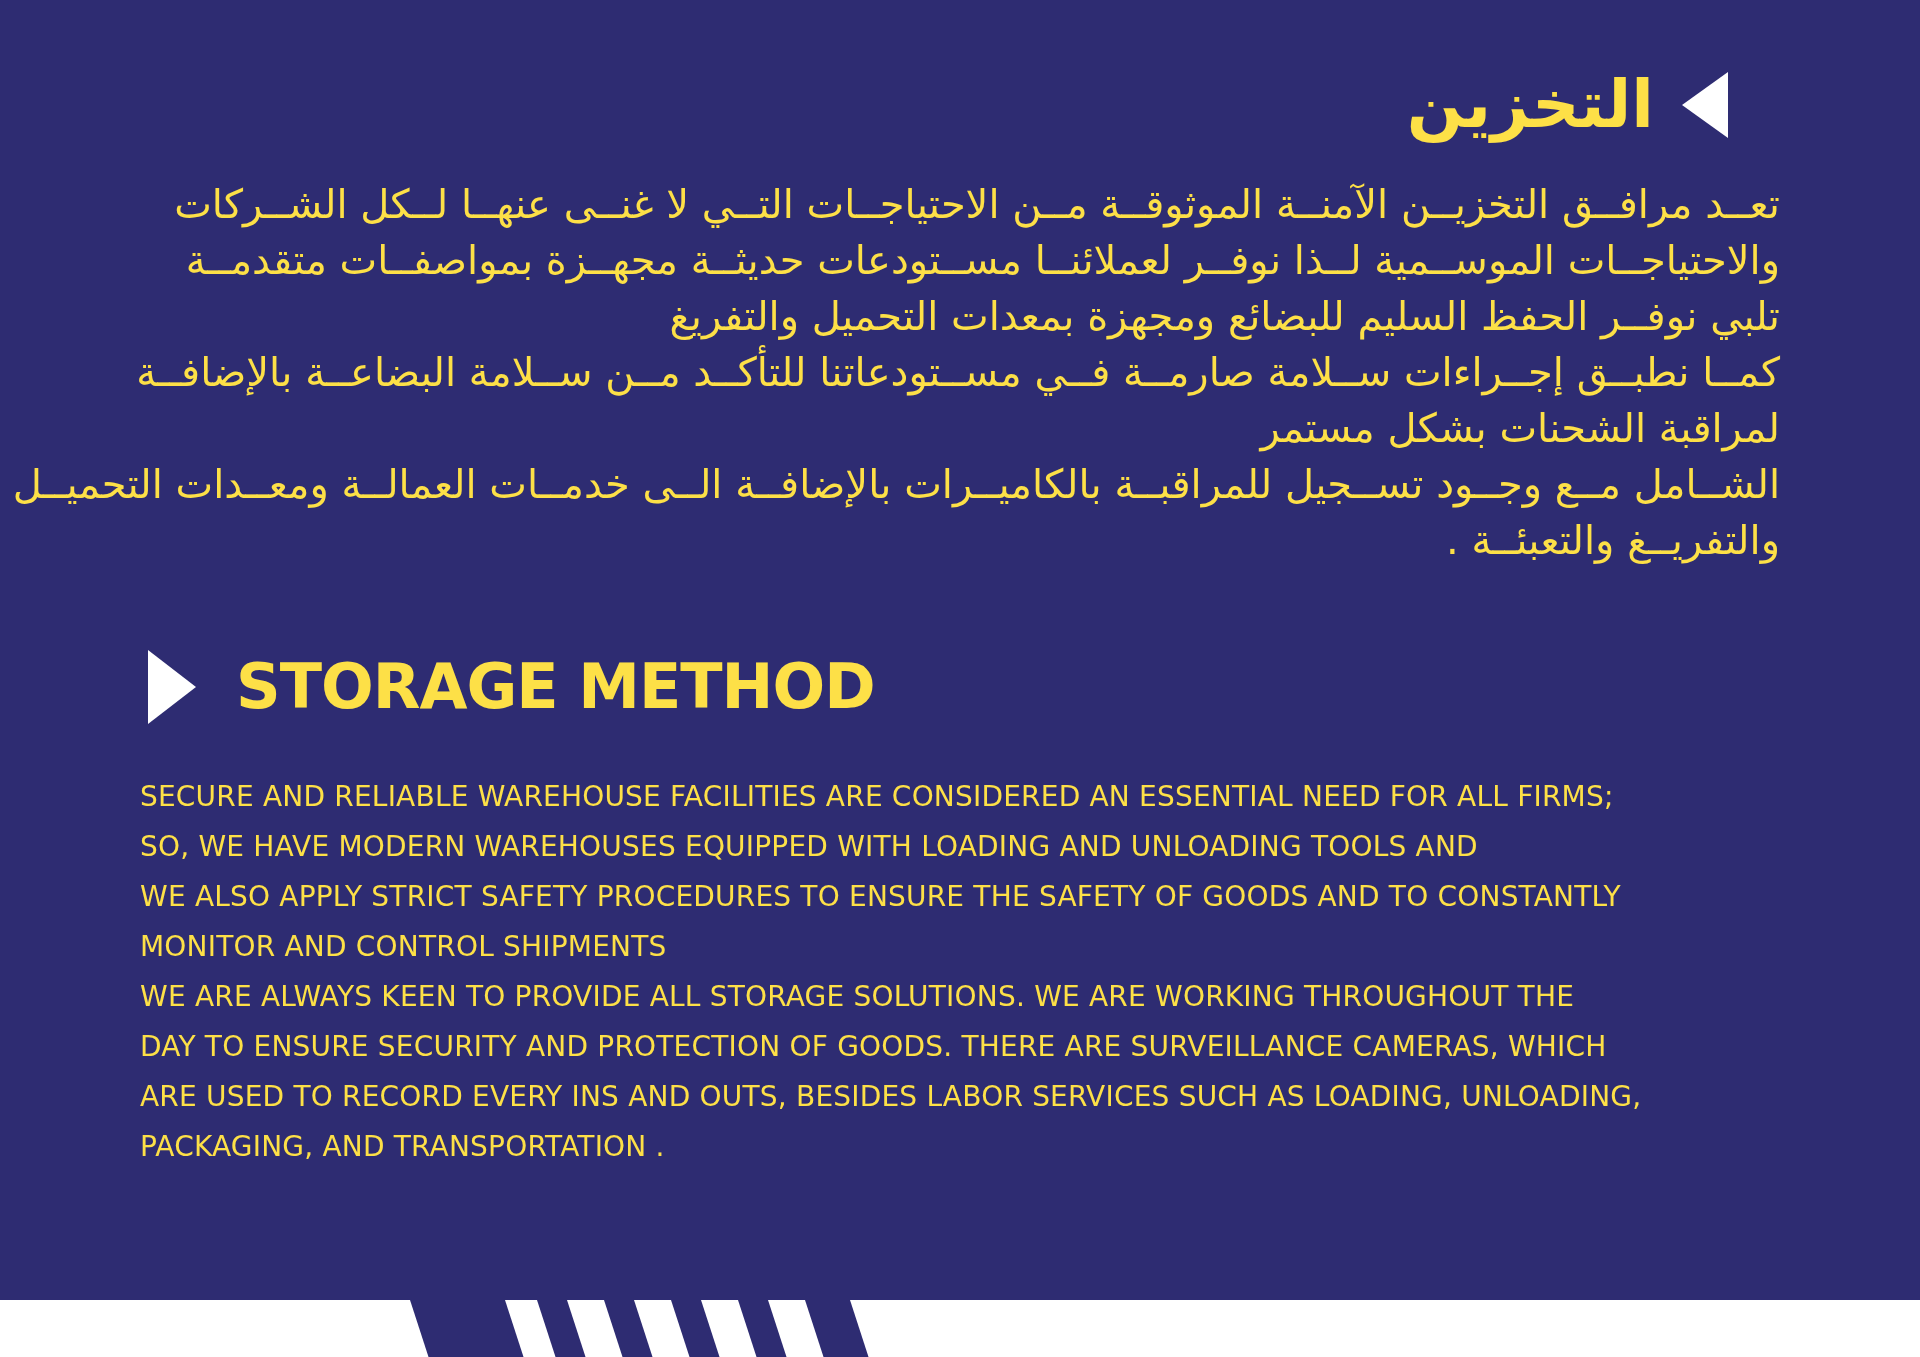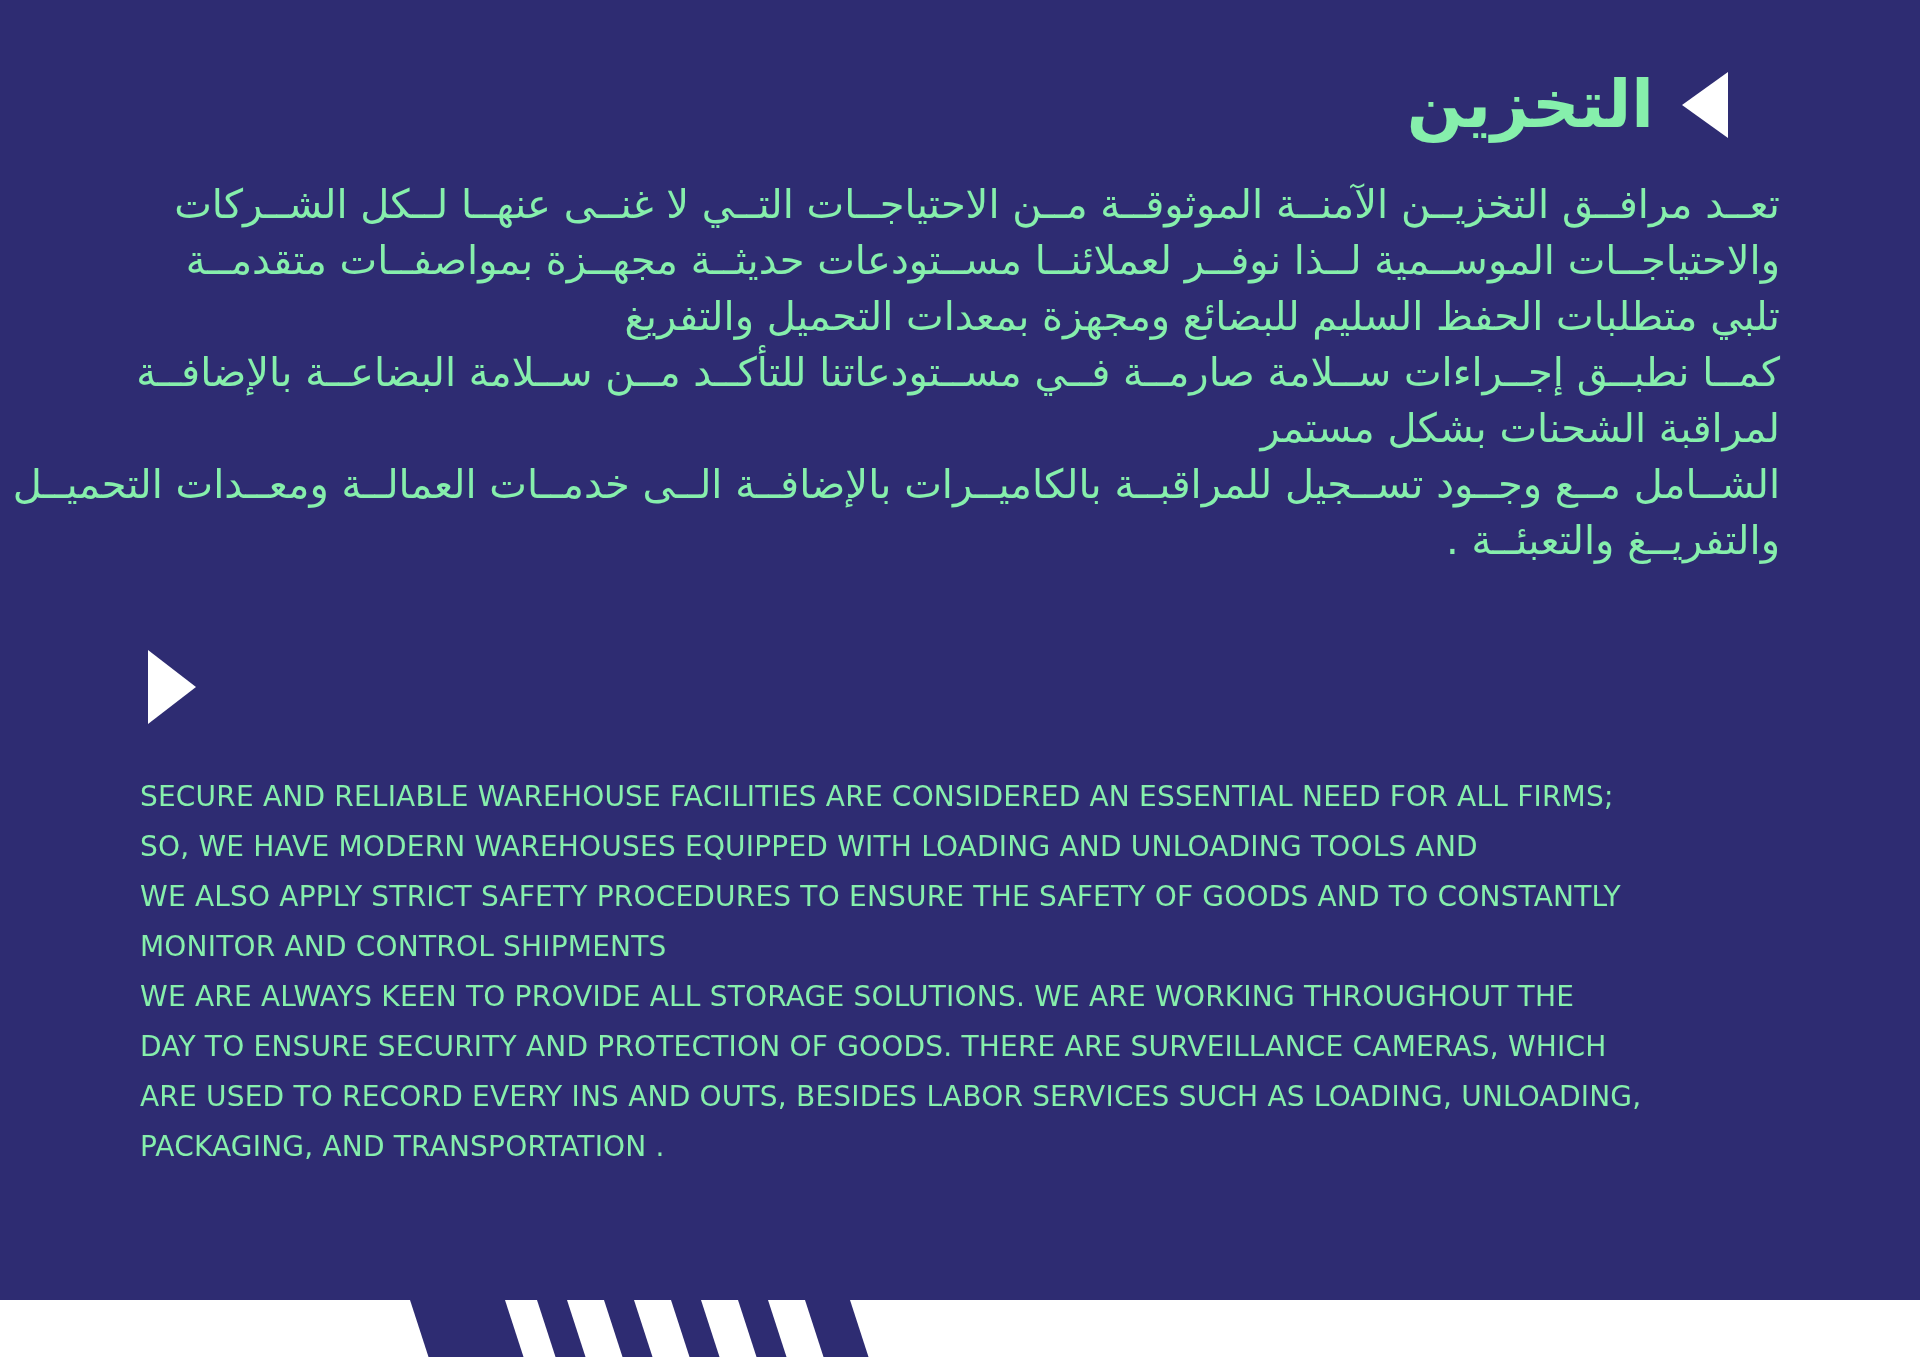--- a/index.html
+++ b/index.html
@@ -1,21 +1,21 @@
 <!DOCTYPE html>
 <html><head>
 <meta charset="utf-8">
 <style>
   html, body { margin: 0; padding: 0; background: #111; }
   .page {
     position: relative;
     width: 1920px;
     height: 1357px;
     background: #2e2c72;
-    color: #86efac;
+    color: #fde047;
     overflow: hidden;
     font-family: "DejaVu Sans", sans-serif;
   }
 
   
   .ar-title-row {
     position: absolute;
     top: 72px;
     right: 192px;
     display: flex;
@@ -105,29 +105,30 @@
 <div class="page">
 
   <div class="ar-title-row">
     <div class="tri-left"></div>
     <div class="ar-title">التخزين</div>
   </div>
 
   <div class="ar-par">
     <div class="ar-line">تعــد مرافــق التخزيــن الآمنــة الموثوقــة مــن الاحتياجــات التــي لا غنــى عنهــا لــكل الشــركات</div>
     <div class="ar-line">والاحتياجــات الموســمية  لــذا نوفــر لعملائنــا مســتودعات حديثــة مجهــزة بمواصفــات متقدمــة</div>
-    <div class="ar-line">تلبي متطلبات الحفظ السليم للبضائع ومجهزة بمعدات التحميل والتفريغ</div>
+    <div class="ar-line">تلبي نوفــر الحفظ السليم للبضائع ومجهزة بمعدات التحميل والتفريغ</div>
     <div class="ar-line">كمــا نطبــق إجــراءات ســلامة صارمــة فــي مســتودعاتنا للتأكــد مــن ســلامة البضاعــة بالإضافــة</div>
     <div class="ar-line">لمراقبة الشحنات بشكل مستمر</div>
     <div class="ar-line">الشــامل مــع وجــود تســجيل للمراقبــة بالكاميــرات بالإضافــة الــى خدمــات العمالــة ومعــدات التحميــل</div>
     <div class="ar-line">والتفريــغ والتعبئــة .</div>
   </div>
 
   <div class="en-head-row">
     <div class="tri-right"></div>
+    <div class="en-title">STORAGE METHOD</div>
   </div>
 
   <div class="en-par">
     <div class="en-line">SECURE AND RELIABLE WAREHOUSE FACILITIES ARE CONSIDERED AN ESSENTIAL NEED FOR ALL FIRMS;</div>
     <div class="en-line">SO, WE HAVE MODERN WAREHOUSES EQUIPPED WITH LOADING AND UNLOADING TOOLS AND</div>
     <div class="en-line">WE ALSO APPLY STRICT SAFETY PROCEDURES TO ENSURE THE SAFETY OF GOODS AND TO CONSTANTLY</div>
     <div class="en-line">MONITOR AND CONTROL SHIPMENTS</div>
     <div class="en-line">WE ARE ALWAYS KEEN TO PROVIDE ALL STORAGE SOLUTIONS. WE ARE WORKING THROUGHOUT THE</div>
     <div class="en-line">DAY TO ENSURE SECURITY AND PROTECTION OF GOODS. THERE ARE SURVEILLANCE CAMERAS, WHICH</div>
     <div class="en-line">ARE USED TO RECORD EVERY INS AND OUTS, BESIDES LABOR SERVICES SUCH AS LOADING, UNLOADING,</div>

